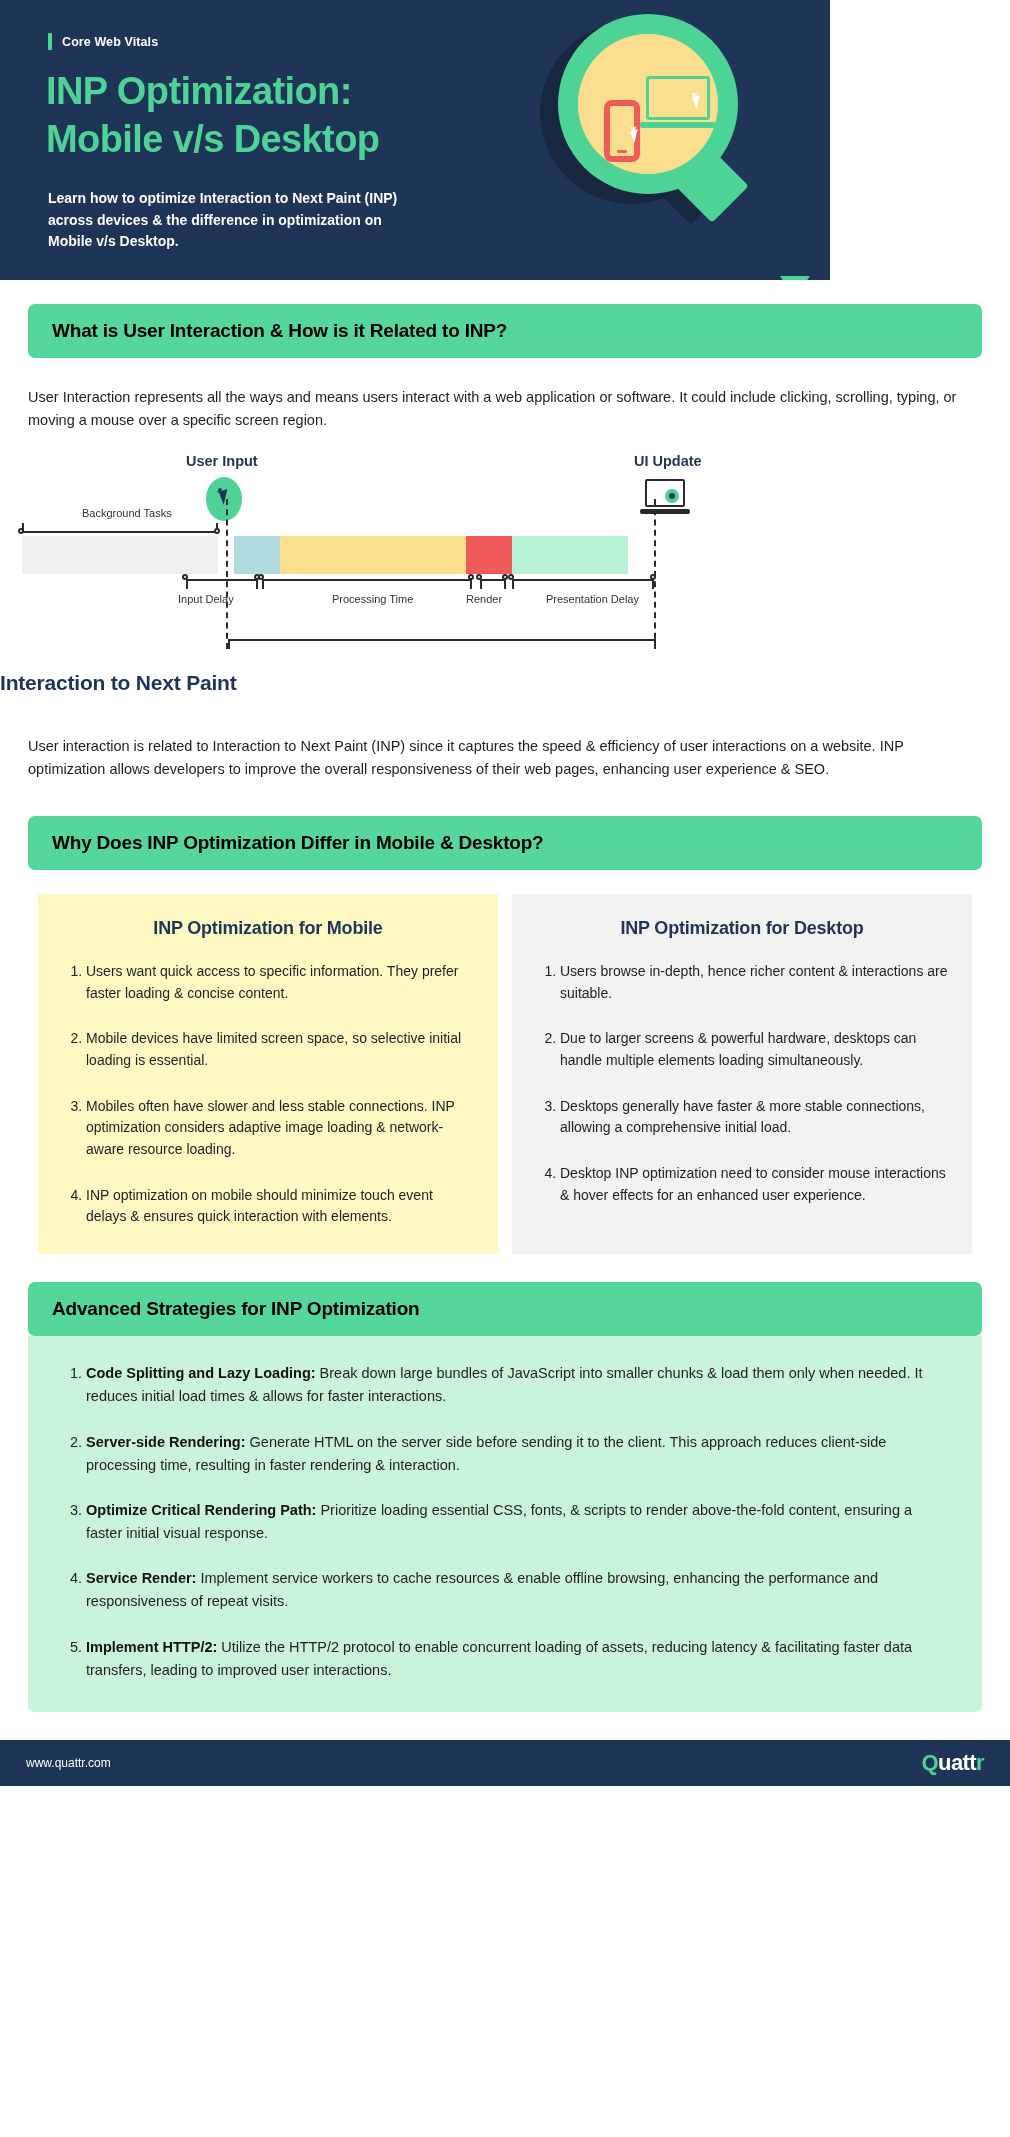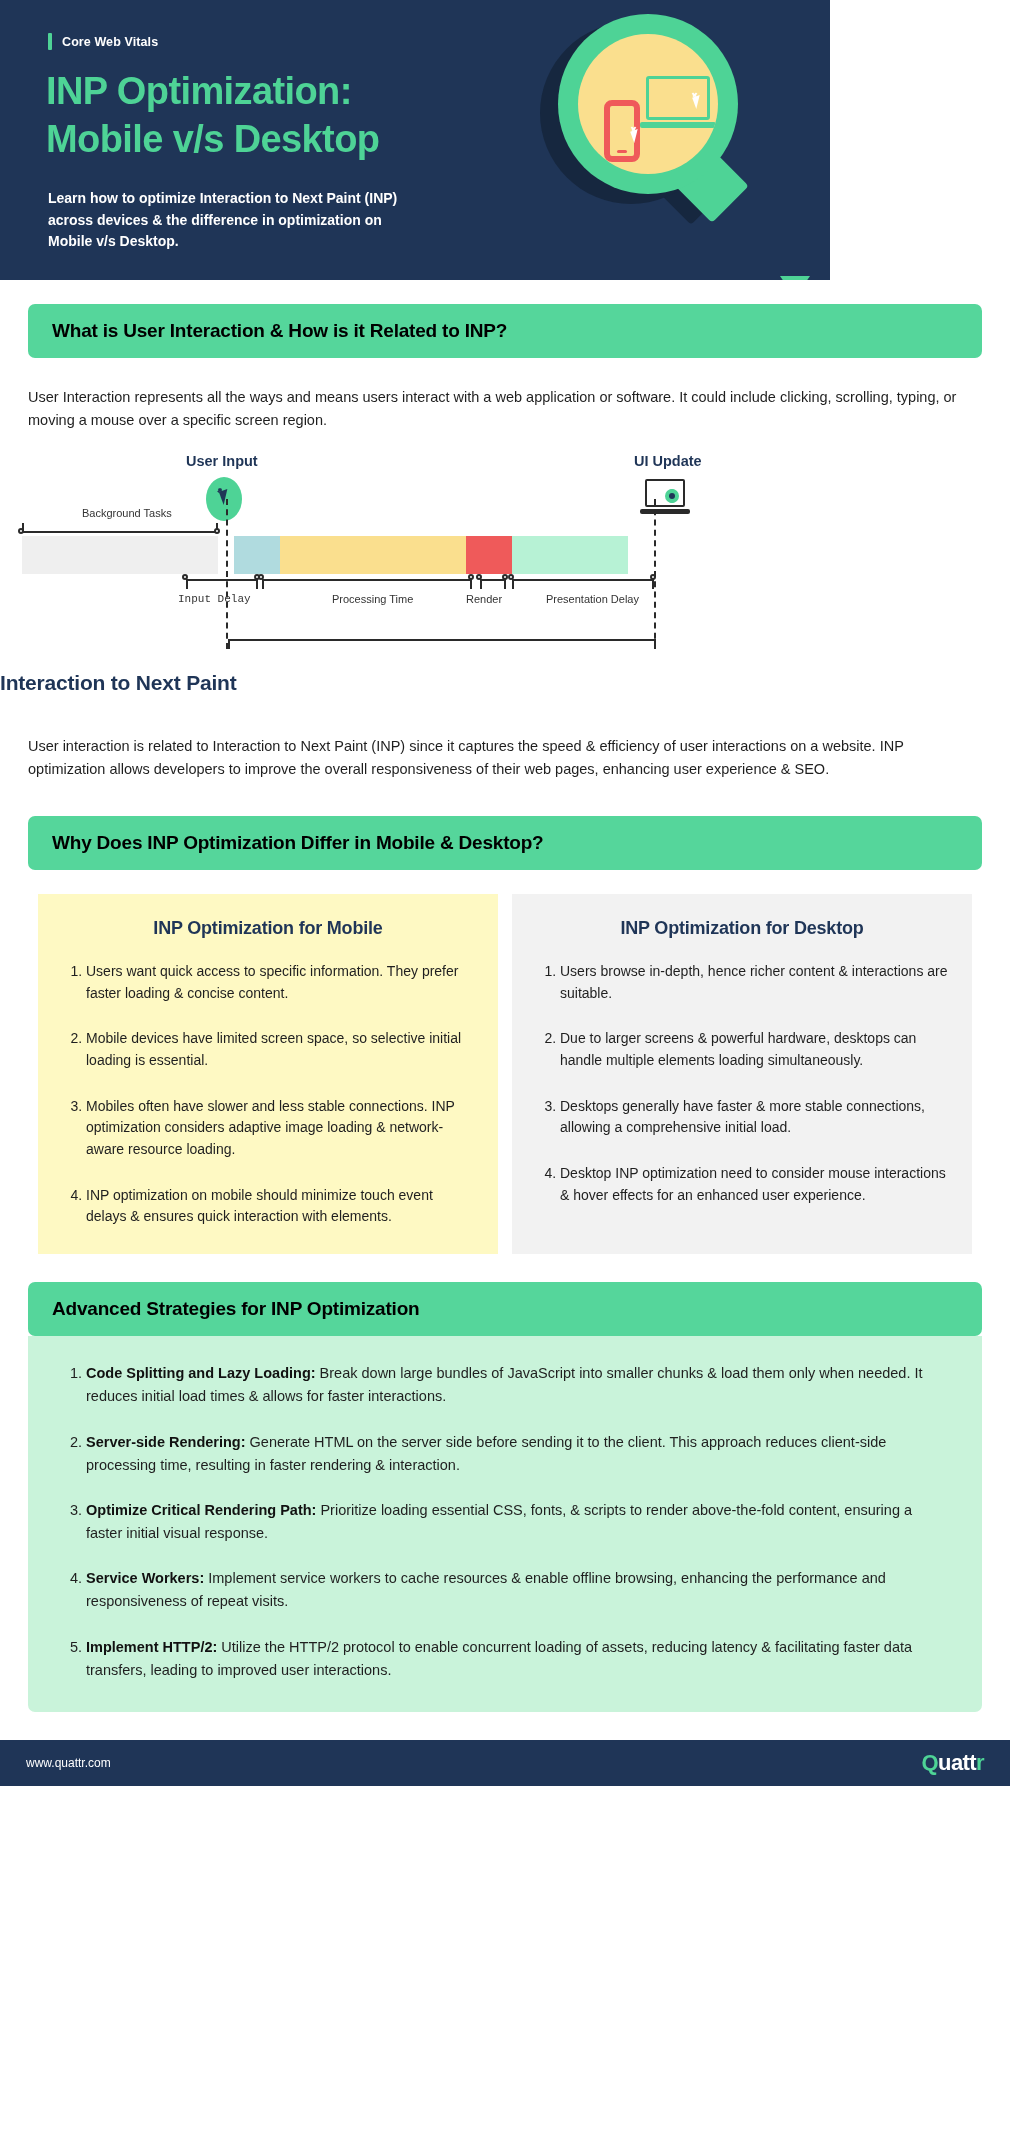--- a/index.html
+++ b/index.html
@@ -520,21 +520,21 @@
   <div class="knob" style="left:468px; top:133px;"></div>
 
   <div class="brace-up" style="left:480px; top:138px; width:26px;"></div>
   <div class="knob" style="left:476px; top:133px;"></div>
   <div class="knob" style="left:502px; top:133px;"></div>
 
   <div class="brace-up" style="left:512px; top:138px; width:142px;"></div>
   <div class="knob" style="left:508px; top:133px;"></div>
   <div class="knob" style="left:650px; top:133px;"></div>
 
-  <div class="chart-small" style="left:178px; top:152px;font-family:Liberation Mono, monospace;">Input Delay</div>
+  <div class="chart-small" style="left:178px; top:152px;">Input Delay</div>
   <div class="chart-small" style="left:332px; top:152px;">Processing Time</div>
   <div class="chart-small" style="left:466px; top:152px;">Render</div>
   <div class="chart-small" style="left:546px; top:152px;">Presentation Delay</div>
 
   <div class="brace-up" style="left:228px; top:198px; width:428px;"></div>
 </div>
 
 <div class="inp-title">Interaction to Next Paint</div>
 
 <div class="sp-40"></div>
@@ -581,21 +581,21 @@
     <li>
       <b>Code Splitting and Lazy Loading:</b><span> Break down large bundles of JavaScript into smaller chunks &amp; load them only when needed. It reduces initial load times &amp; allows for faster interactions.</span>
     </li>
     <li>
       <b>Server-side Rendering:</b><span> Generate HTML on the server side before sending it to the client. This approach reduces client-side processing time, resulting in faster rendering &amp; interaction.</span>
     </li>
     <li>
       <b>Optimize Critical Rendering Path:</b><span> Prioritize loading essential CSS, fonts, &amp; scripts to render above-the-fold content, ensuring a faster initial visual response.</span>
     </li>
     <li>
-      <b>Service Workers:</b><span> Implement service workers to cache resources &amp; enable offline browsing, enhancing the performance and responsiveness of repeat visits.</span>
+      <b>Service Render:</b><span> Implement service workers to cache resources &amp; enable offline browsing, enhancing the performance and responsiveness of repeat visits.</span>
     </li>
     <li>
       <b>Implement HTTP/2:</b><span> Utilize the HTTP/2 protocol to enable concurrent loading of assets, reducing latency &amp; facilitating faster data transfers, leading to improved user interactions.</span>
     </li>
   </ol>
 </div>
 
 <div class="footer">
   <div class="footer-url">www.quattr.com</div>
   <div class="footer-logo"><span class="q">Q</span><span>uatt</span><span class="tick">r</span></div>

